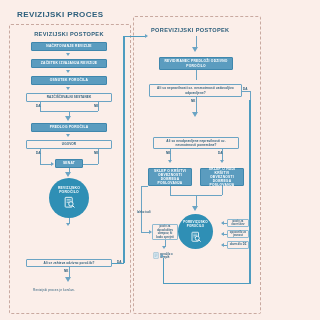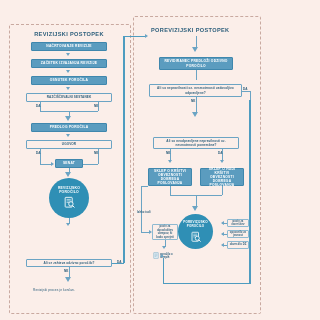--- a/index.html
+++ b/index.html
@@ -153,20 +153,21 @@
     display:flex;align-items:center;gap:1px;
     font-size:2.6px;font-weight:bold;color:#2d5f7c;
     line-height:1.2;
   }
 </style>
 </head>
 <body>
 
 <div id="root">
 
+  <div class="page-title">REVIZIJSKI PROCES</div>
 
   <div class="panel" id="panel-left"></div>
   <div class="panel" id="panel-right"></div>
 
   <div class="col-title" id="title-left">REVIZIJSKI POSTOPEK</div>
   <div class="col-title" id="title-right">POREVIZIJSKI POSTOPEK</div>
 
   <div class="pbox" style="left:31px;top:42px;width:76px;height:9px;">NAČRTOVANJE REVIZIJE</div>
   <div class="arrow-d" style="left:66.4px;top:53px;"></div>
 

